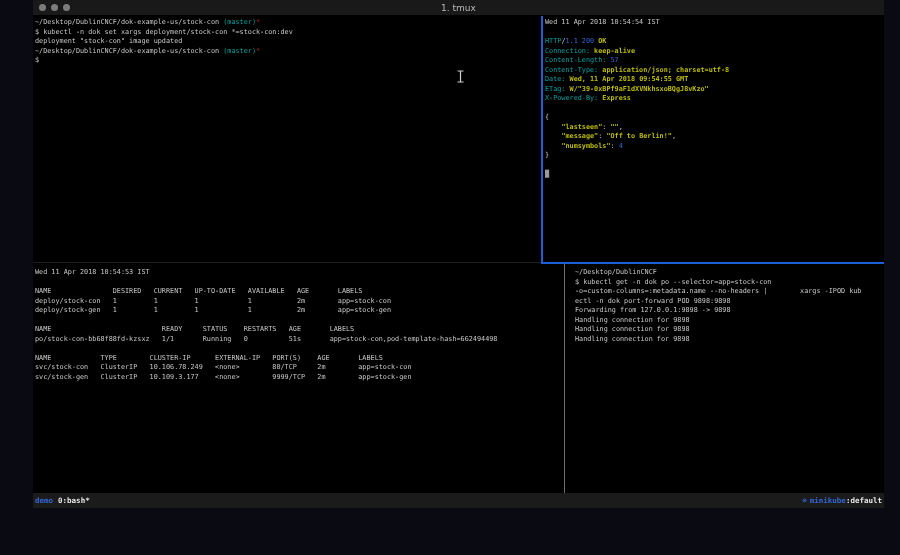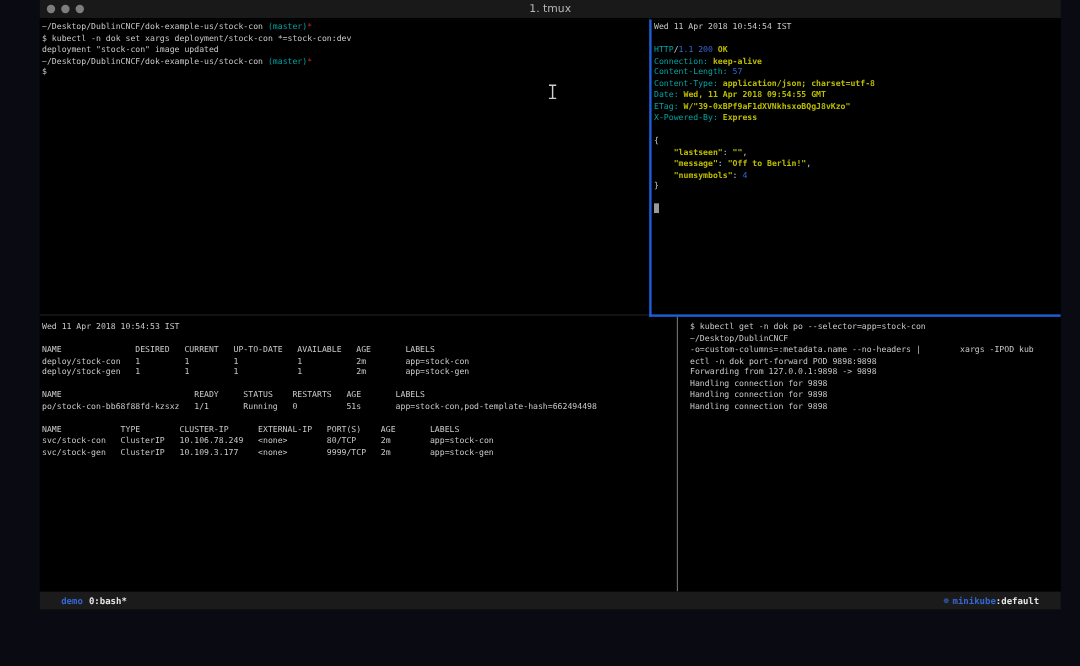--- a/index.html
+++ b/index.html
@@ -44,21 +44,21 @@
   .c-yellow{color:var(--yellow);font-weight:bold;}
   .c-blue{color:var(--blue);text-align:right;}
   .c-red{color:var(--red);}
   .c-cursor{color:var(--cursor);}
   .statusbar{
     position:absolute;left:0;right:0;bottom:0;height:15px;
     background:var(--bg-status);
     font-family:"DejaVu Sans Mono",monospace;font-size:7.5px;font-weight:bold;
     line-height:15px;
     display:flex;justify-content:space-between;
-    padding:0 18px;box-sizing:border-box;
+    padding:0 2px;box-sizing:border-box;
   }
   .sb-session{color:var(--blue);}
   .sb-window{color:#e6e6e6;margin-left:5px;}
   .sb-icon{color:var(--blue);margin-right:3px;font-weight:normal;}
   .sb-cluster{color:var(--blue);text-align:right;}
   .sb-context{color:#e6e6e6;}
   .mouse-cursor{position:absolute;left:456px;top:70px;}
 </style>
 </head>
 <body>
@@ -113,22 +113,22 @@
         <div class="line"><span class="c-fg">deploy/stock-gen   1         1         1            1           2m        app=stock-gen</span></div>
         <div class="line">&nbsp;</div>
         <div class="line"><span class="c-fg">NAME                           READY     STATUS    RESTARTS   AGE       LABELS</span></div>
         <div class="line"><span class="c-fg">po/stock-con-bb68f88fd-kzsxz   1/1       Running   0          51s       app=stock-con,pod-template-hash=662494498</span></div>
         <div class="line">&nbsp;</div>
         <div class="line"><span class="c-fg">NAME            TYPE        CLUSTER-IP      EXTERNAL-IP   PORT(S)    AGE       LABELS</span></div>
         <div class="line"><span class="c-fg">svc/stock-con   ClusterIP   10.106.78.249   &lt;none&gt;        80/TCP     2m        app=stock-con</span></div>
         <div class="line"><span class="c-fg">svc/stock-gen   ClusterIP   10.109.3.177    &lt;none&gt;        9999/TCP   2m        app=stock-gen</span></div>
       </div>
     <div class="pane pane-br">
+        <div class="line"><span class="c-fg">~/Desktop/DublinCNCF</span></div>
         <div class="line"><span class="c-fg">$ kubectl get -n dok po --selector=app=stock-con</span></div>
-        <div class="line"><span class="c-fg">~/Desktop/DublinCNCF</span></div>
         <div class="line"><span class="c-fg">-o=custom-columns=:metadata.name --no-headers |        xargs -IPOD kub</span></div>
         <div class="line"><span class="c-fg">ectl -n dok port-forward POD 9898:9898</span></div>
         <div class="line"><span class="c-fg">Forwarding from 127.0.0.1:9898 -&gt; 9898</span></div>
         <div class="line"><span class="c-fg">Handling connection for 9898</span></div>
         <div class="line"><span class="c-fg">Handling connection for 9898</span></div>
         <div class="line"><span class="c-fg">Handling connection for 9898</span></div>
       </div>
   </div>
 
   <div class="statusbar">

